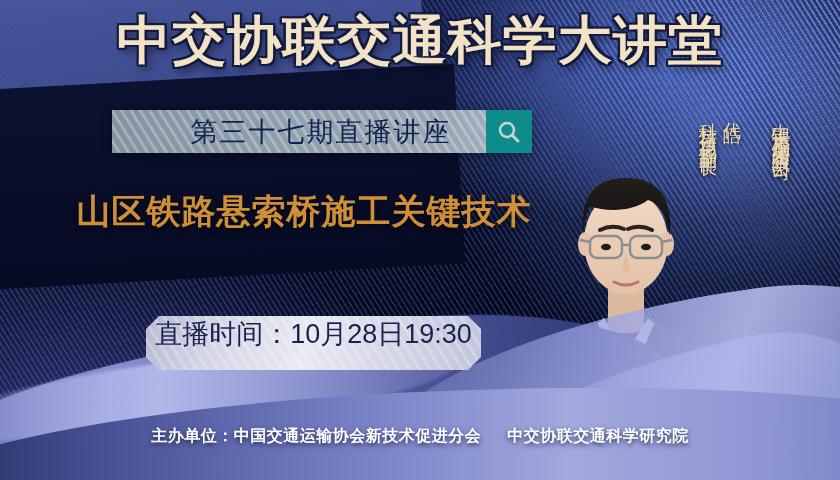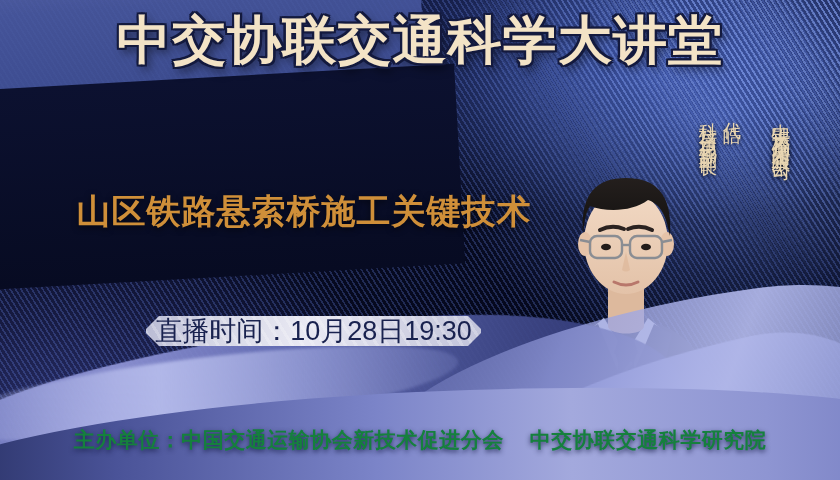--- a/index.html
+++ b/index.html
@@ -212,23 +212,23 @@
     font-weight: 700;
     letter-spacing: 1px;
     color: #cf8f39;
     text-shadow: 0 2px 6px rgba(0,0,0,.6);
   }
 
   
   .time-pill {
     position: absolute;
     left: 146px; top: 316px;
-    width: 335px; height: 30px;
+    width: 335px; height: 54px;
     display: flex;
-    align-items: center;
+    align-items: flex-start;
     justify-content: center;
     background: linear-gradient(105deg, #b9bbd4 0%, #d6d7e6 22%, #e9e9f3 48%, #d3d4e5 74%, #c2c4da 100%);
     clip-path: polygon(13px 0, calc(100% - 13px) 0, 100% 13px, 100% calc(100% - 13px), calc(100% - 13px) 100%, 13px 100%, 0 calc(100% - 13px), 0 13px);
     box-shadow: 0 3px 12px rgba(0,0,0,.45);
   }
   .time-pill::before {
     content: "";
     position: absolute; inset: 0;
     background-image: repeating-linear-gradient(
       58deg,
@@ -273,43 +273,54 @@
     font-size: 18px;
   }
   .v-speaker .v-gap { display: block; height: 14px; }
 
   
   .footer {
     position: absolute;
     left: 0; right: 0;
     top: 426px;
     text-align: center;
-    font-size: 21px;
+    font-size: 16px;
     font-weight: 700;
     letter-spacing: .5px;
-    color: #15803d;
+    color: #ffffff;
     text-shadow: 0 2px 5px rgba(22,28,70,.85);
     white-space: nowrap;
   }
   .footer .sep { display: inline-block; width: 26px; }
 </style>
 </head>
 <body>
 
 <div class="poster">
 
   <div class="bg-base"></div>
   <div class="bg-stripes"></div>
   <div class="bg-glow-r"></div>
   <div class="bg-stripes-tr"></div>
   <div class="slab-tl"></div>
   <div class="wedge-tl"></div>
 
   <div class="headline">中交协联交通科学大讲堂</div>
 
+  <div class="session-banner">
+    <div class="session-text">第三十七期直播讲座</div>
+    <div class="search-box">
+      <span>
+        <svg width="26" height="26" viewBox="0 0 26 26" aria-hidden="true">
+          <circle cx="11" cy="11" r="7" fill="none" stroke="#cdd3d6" stroke-width="2.4"></circle>
+          <line x1="16.2" y1="16.2" x2="22" y2="22" stroke="#cdd3d6" stroke-width="2.8" stroke-linecap="round"></line>
+        </svg>
+      </span>
+    </div>
+  </div>
 
   <div class="topic">
     <div>山区铁路悬索桥施工关键技术</div>
   </div>
 
   <div class="portrait">
     <svg viewBox="0 0 196 340" preserveAspectRatio="xMidYMax meet" aria-hidden="true">
       <defs>
         <linearGradient id="suitg" x1="0" y1="0" x2="1" y2="1">
           <stop offset="0" stop-color="#2b3258"></stop>

